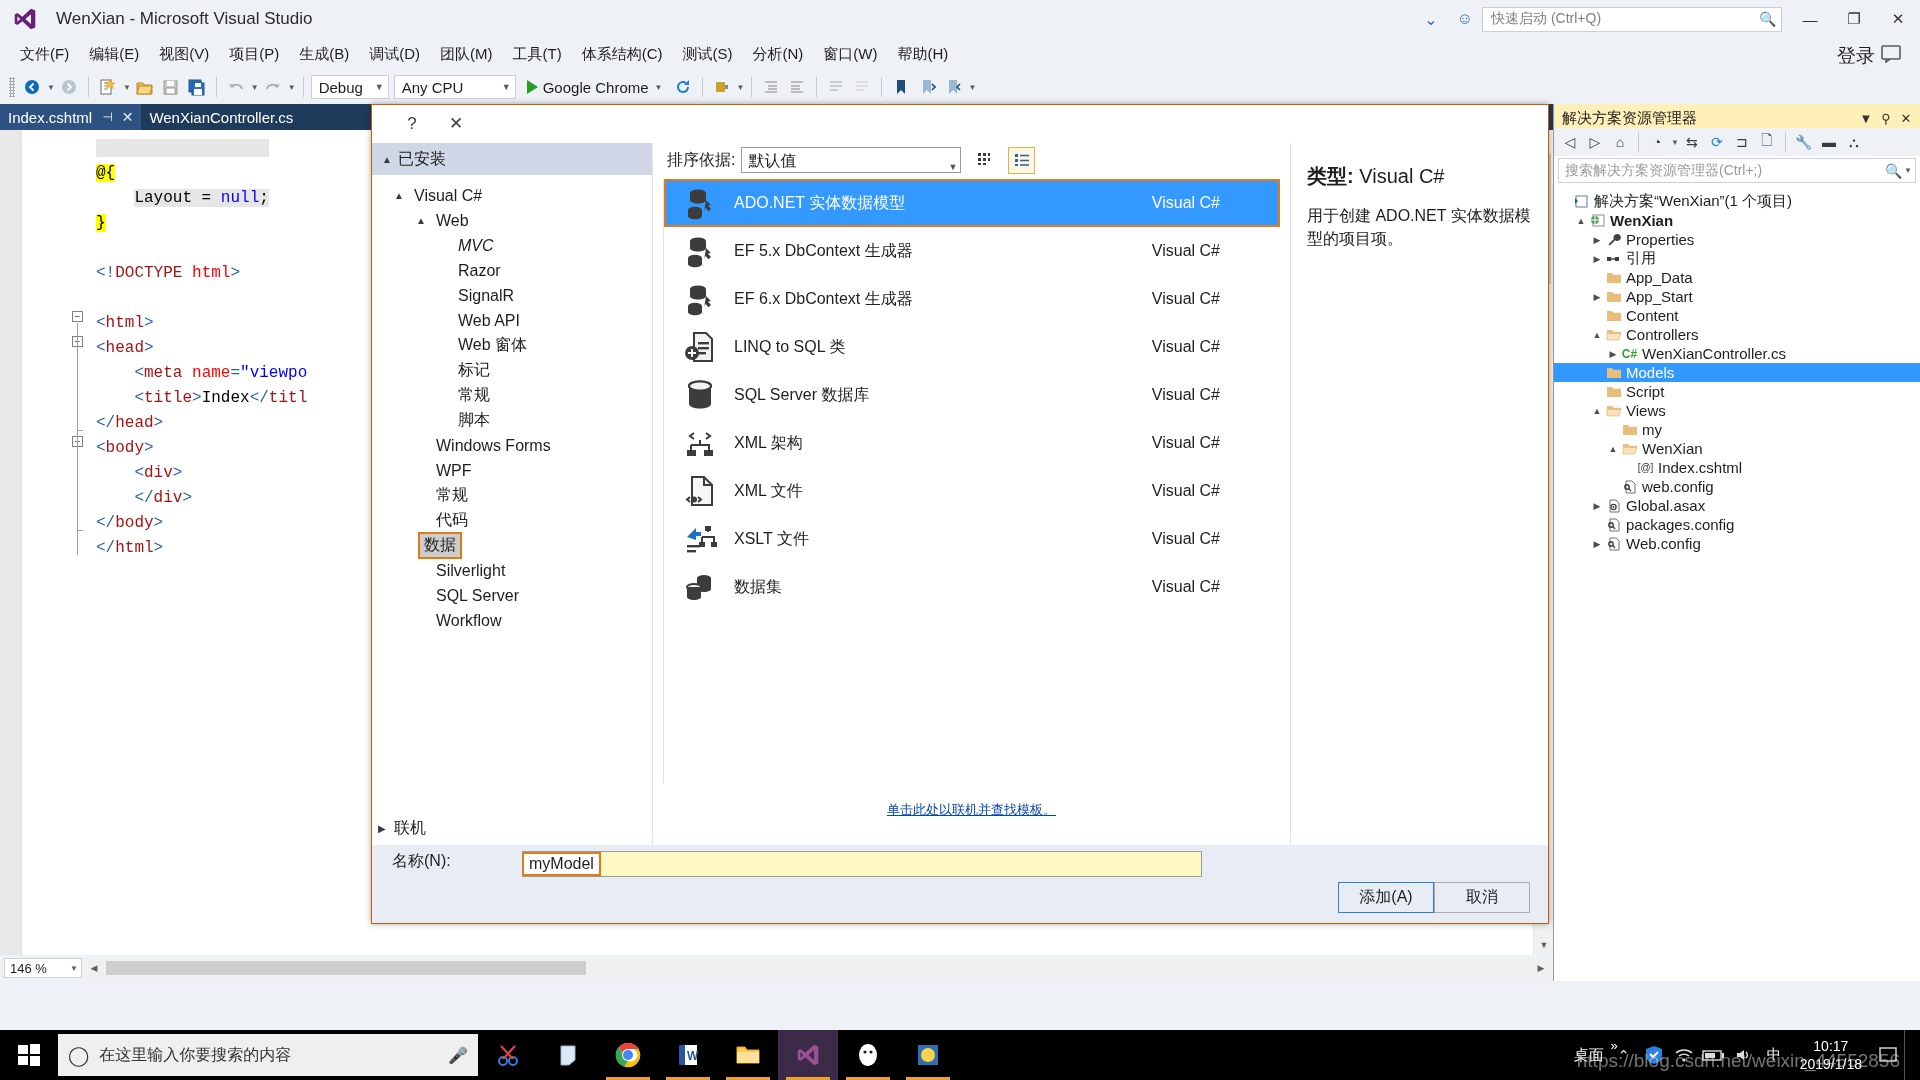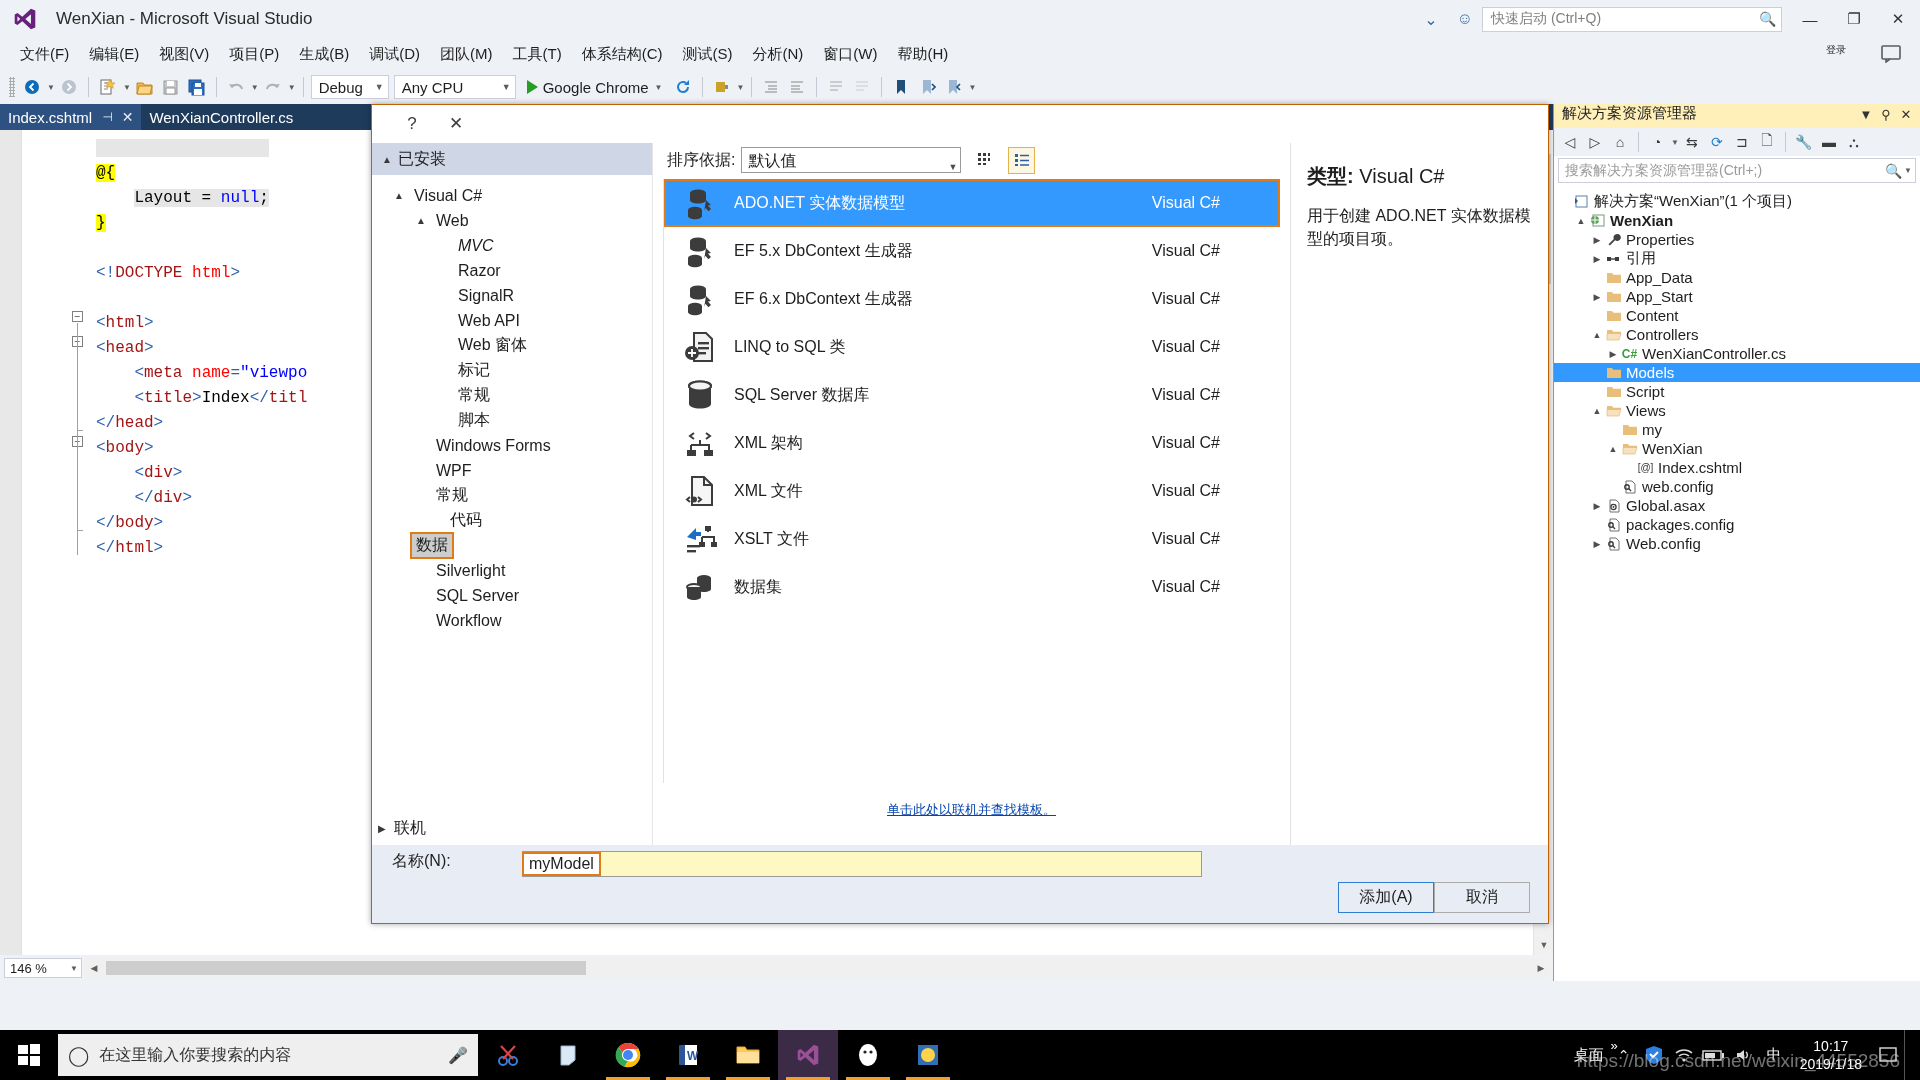--- a/index.html
+++ b/index.html
@@ -24,21 +24,21 @@
   #quick-launch {
     width:300px; height:25px; background:#fff; border:1px solid #cccedb;
     display:flex; align-items:center; padding:0 4px 0 8px; font-size:14px; color:#808080; margin-right:6px;
   }
   #quick-launch .ql-text { flex:1; }
   .win-btn { width:44px; height:38px; display:flex; align-items:center; justify-content:center; font-size:15px; color:#333; }
 
   
   #menubar { height:32px; display:flex; align-items:center; padding-left:10px; background:#eef1f6; position:relative;}
   .menu-item { padding:4px 10px; font-size:15px; color:#1e1e1e; }
-  #login-btn { position:absolute; right:74px; top:5px; font-size:10px; color:#1e1e1e; }
+  #login-btn { position:absolute; right:45px; top:5px; font-size:19px; color:#1e1e1e; }
   #feedback-icon { position:absolute; right:16px; top:4px; width:26px;height:24px; display:flex;align-items:center;justify-content:center;color:#5c5c5c;}
 
   
   #toolbar { height:34px; background:#eef1f6; display:flex; align-items:center; padding-left:6px; gap:2px; }
   .tb-sep { width:1px; height:20px; background:#c6c9d1; margin:0 5px; }
   .tb-btn { height:24px; min-width:24px; display:flex; align-items:center; justify-content:center; padding:0 2px; }
   .tb-arrow { font-size:8px; color:#5b5b5b; margin-left:1px; }
   .tb-combo {
     height:24px; background:#fff; border:1px solid #cccedb; display:flex; align-items:center;
     padding:0 4px 0 7px; font-size:15px; color:#1e1e1e; margin-right:3px;
@@ -85,21 +85,21 @@
   .sb-arrow { width:20px;height:20px; display:flex;align-items:center;justify-content:center;font-size:9px;color:#606060; }
   #v-thumb { position:absolute; left:3px; top:24px; width:14px; height:130px; background:#cdcdcd; }
   #h-bar { position:absolute; left:0; right:0; bottom:0; height:26px; background:#eef1f6; display:flex; align-items:center; }
   #zoom-combo { width:78px; height:20px; margin-left:4px; background:#fff; border:1px solid #cccedb; display:flex; align-items:center; padding:0 3px 0 5px; font-size:13px;}
   #zoom-combo .cb-caret{ margin-left:auto; font-size:8px; color:#5b5b5b;}
   #h-scroll { flex:1; height:20px; margin:0 2px; background:#f0f0f0; position:relative; display:flex; align-items:center;}
   #h-thumb { position:absolute; left:22px; width:480px; height:14px; background:#cdcdcd; }
 
   
   #sol-explorer { position:absolute; left:1553px; top:104px; width:367px; height:877px; background:#fff; border-left:1px solid #9a9a9a;}
-  #sol-header { height:24px; background:#ffefb8; display:flex; align-items:flex-start; padding:0 4px 0 8px; font-size:15px;}
+  #sol-header { height:24px; background:#ffefb8; display:flex; align-items:flex-end; padding:0 4px 0 8px; font-size:15px;}
   #sol-header .sh-title{ flex:1; color:#1e1e1e;}
   .sh-icon { width:20px; height:20px; display:flex; align-items:center; justify-content:center; font-size:13px; color:#333;}
   #sol-toolbar { height:28px; background:#eef1f6; display:flex; align-items:center; padding:0 4px; gap:1px;}
   .se-btn { width:24px;height:22px; display:flex;align-items:center;justify-content:center; font-size:14px; color:#3b3b3b;}
   #sol-search { height:25px; margin:2px 4px 3px 4px; background:#fff; border:1px solid #cccedb; display:flex; align-items:center; padding:0 3px 0 6px; font-size:14px; color:#9a9a9a;}
   #sol-tree { position:absolute; left:0; right:0; top:85px; bottom:0; background:#fff; overflow:hidden; padding-top:3px;}
   .tr-row { height:19px; display:flex; align-items:center; font-size:15px; color:#1e1e1e; padding-right:4px; white-space:nowrap;}
   .tr-row.selected { background:#3399ff; color:#fff; }
   .tr-exp { width:14px; text-align:center; font-size:9px; color:#4d4d4d; flex:none;}
   .tr-ico { width:19px; display:flex; align-items:center; justify-content:center; flex:none; margin-right:3px;}
@@ -681,25 +681,25 @@
               <span class="lt-label">Windows Forms</span>
             </div>
             <div class="lt-row" style="padding-left: 44px;">
               <span class="tree-caret"></span>
               <span class="lt-label">WPF</span>
             </div>
             <div class="lt-row" style="padding-left: 44px;">
               <span class="tree-caret"></span>
               <span class="lt-label">常规</span>
             </div>
-            <div class="lt-row" style="padding-left: 58px;">
+            <div class="lt-row" style="padding-left: 44px;">
               <span class="tree-caret"></span>
               <span class="lt-label">代码</span>
             </div>
-            <div class="lt-row sel" style="padding-left: 24px;">
+            <div class="lt-row sel" style="padding-left: 32px;">
               <span class="tree-caret"></span>
               <span class="lt-label">数据</span>
             </div>
             <div class="lt-row" style="padding-left: 44px;">
               <span class="tree-caret"></span>
               <span class="lt-label">Silverlight</span>
             </div>
             <div class="lt-row" style="padding-left: 44px;">
               <span class="tree-caret"></span>
               <span class="lt-label">SQL Server</span>

